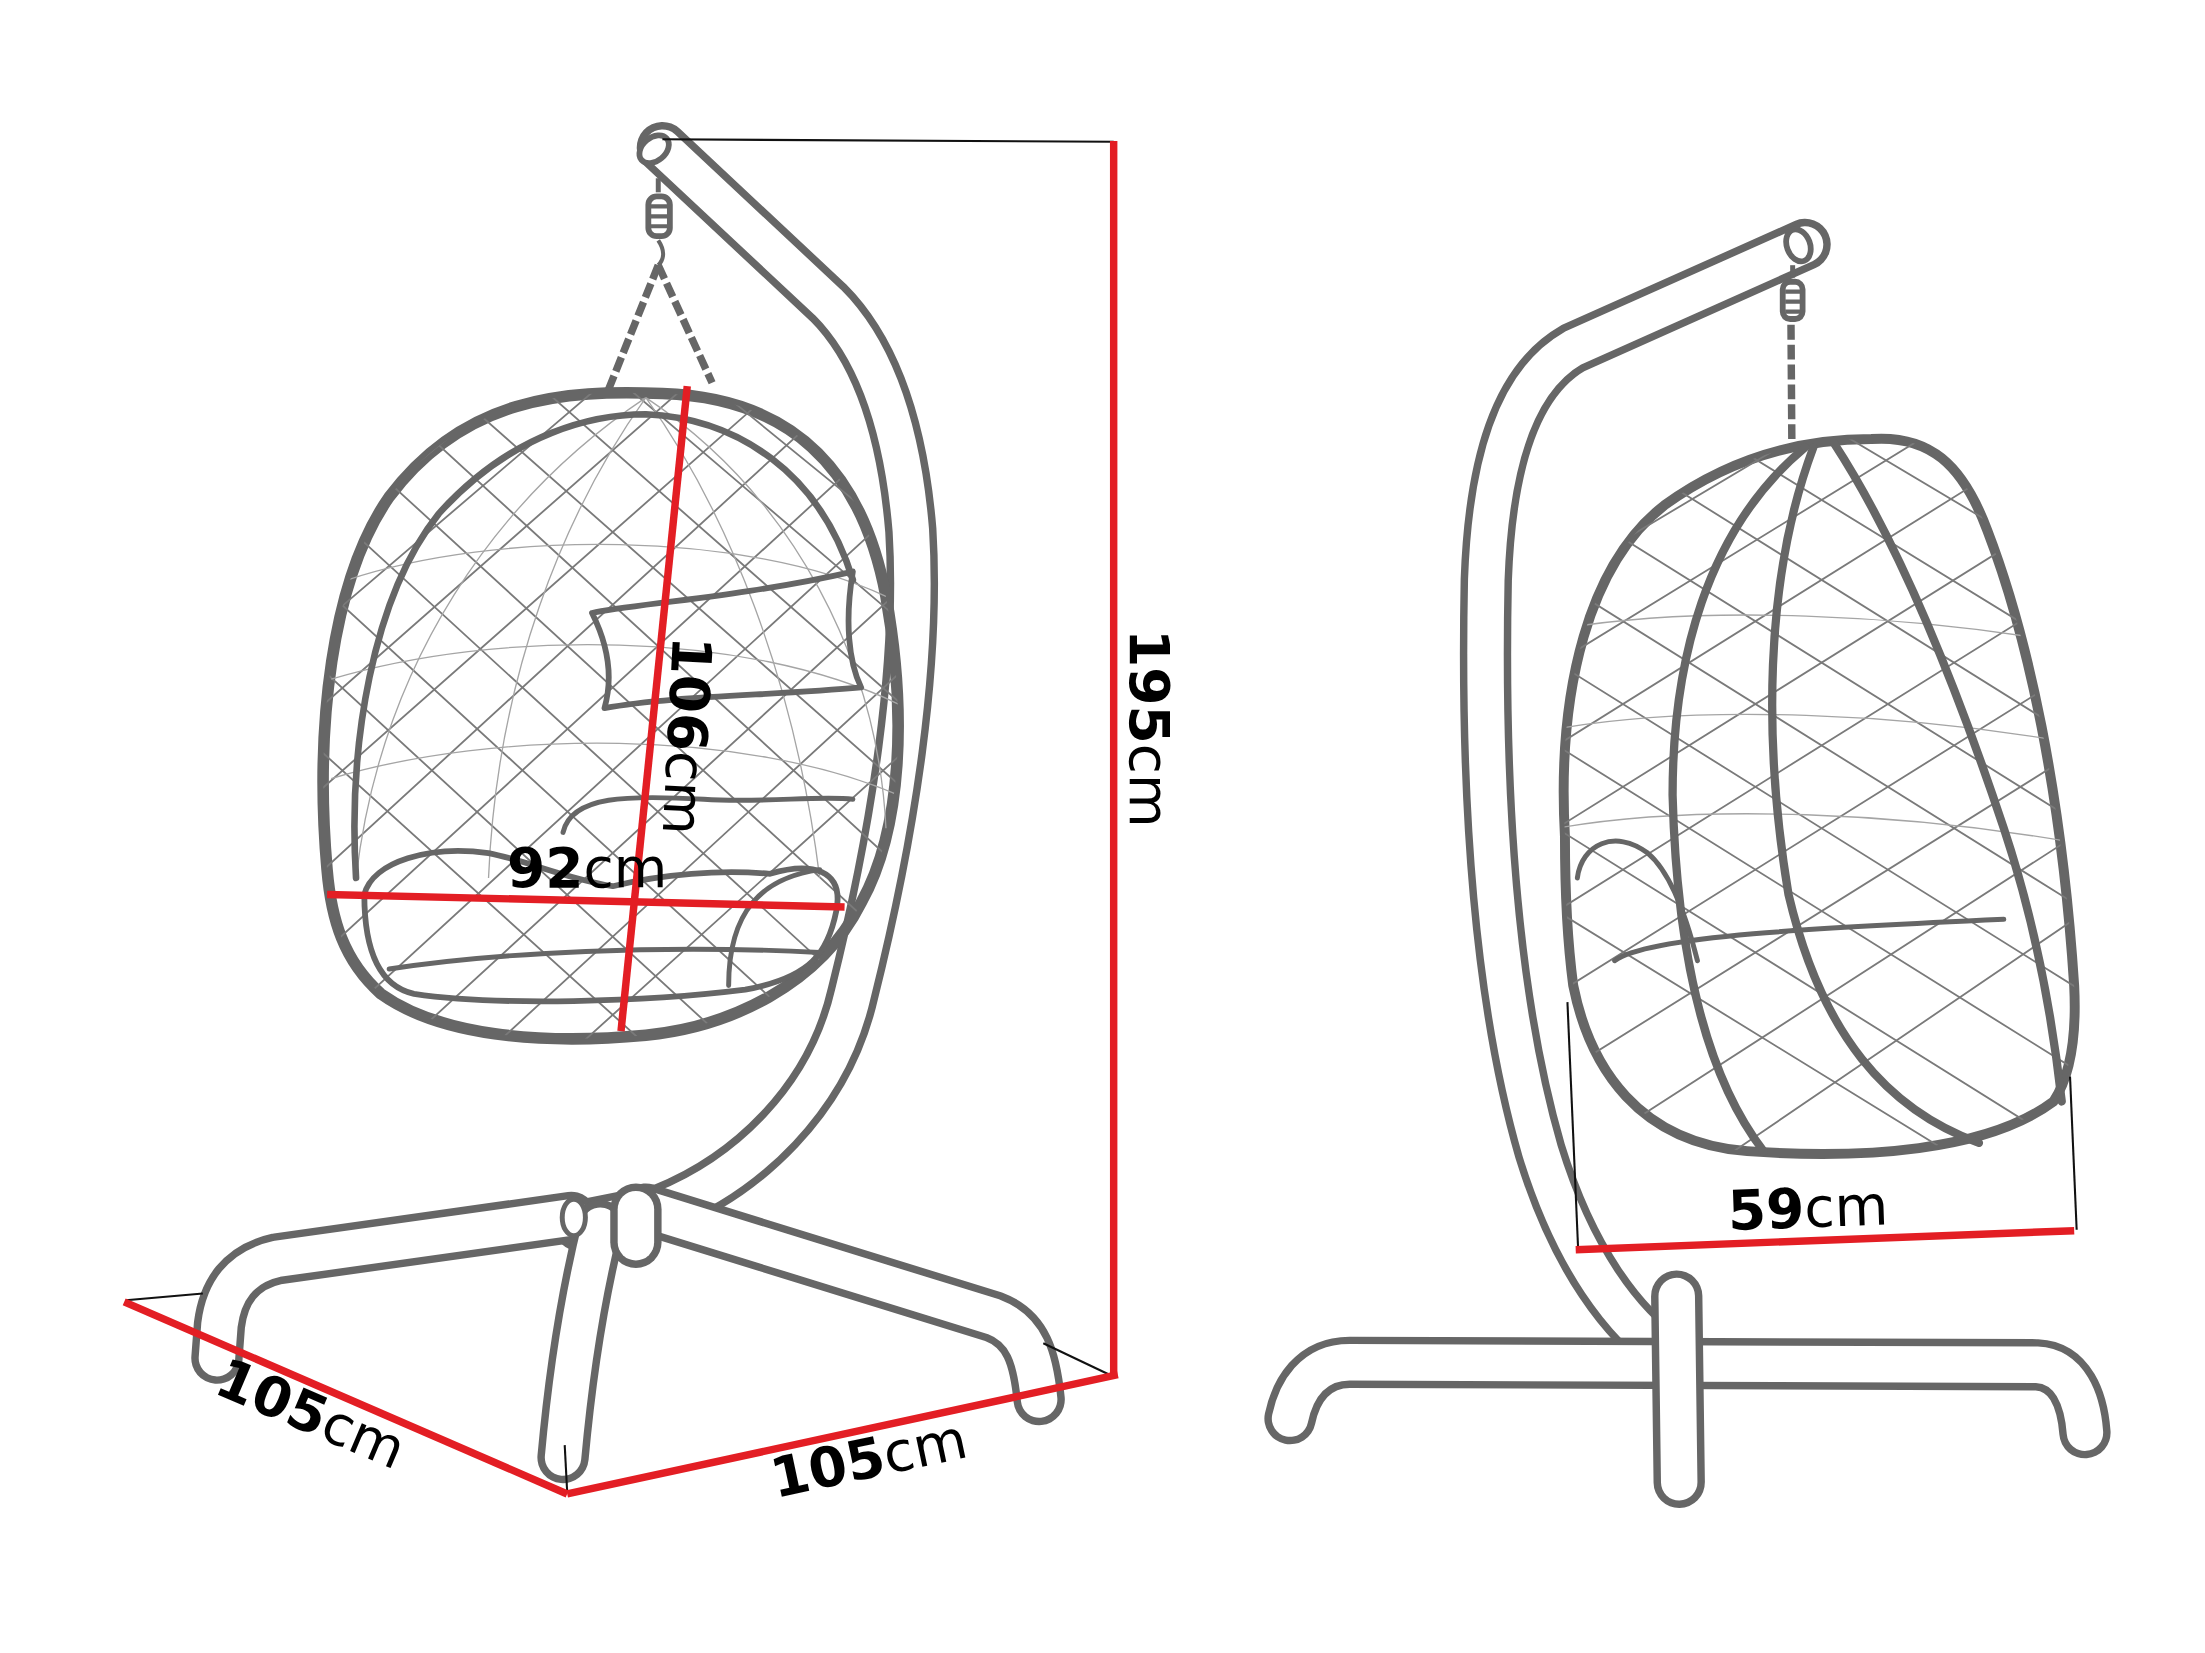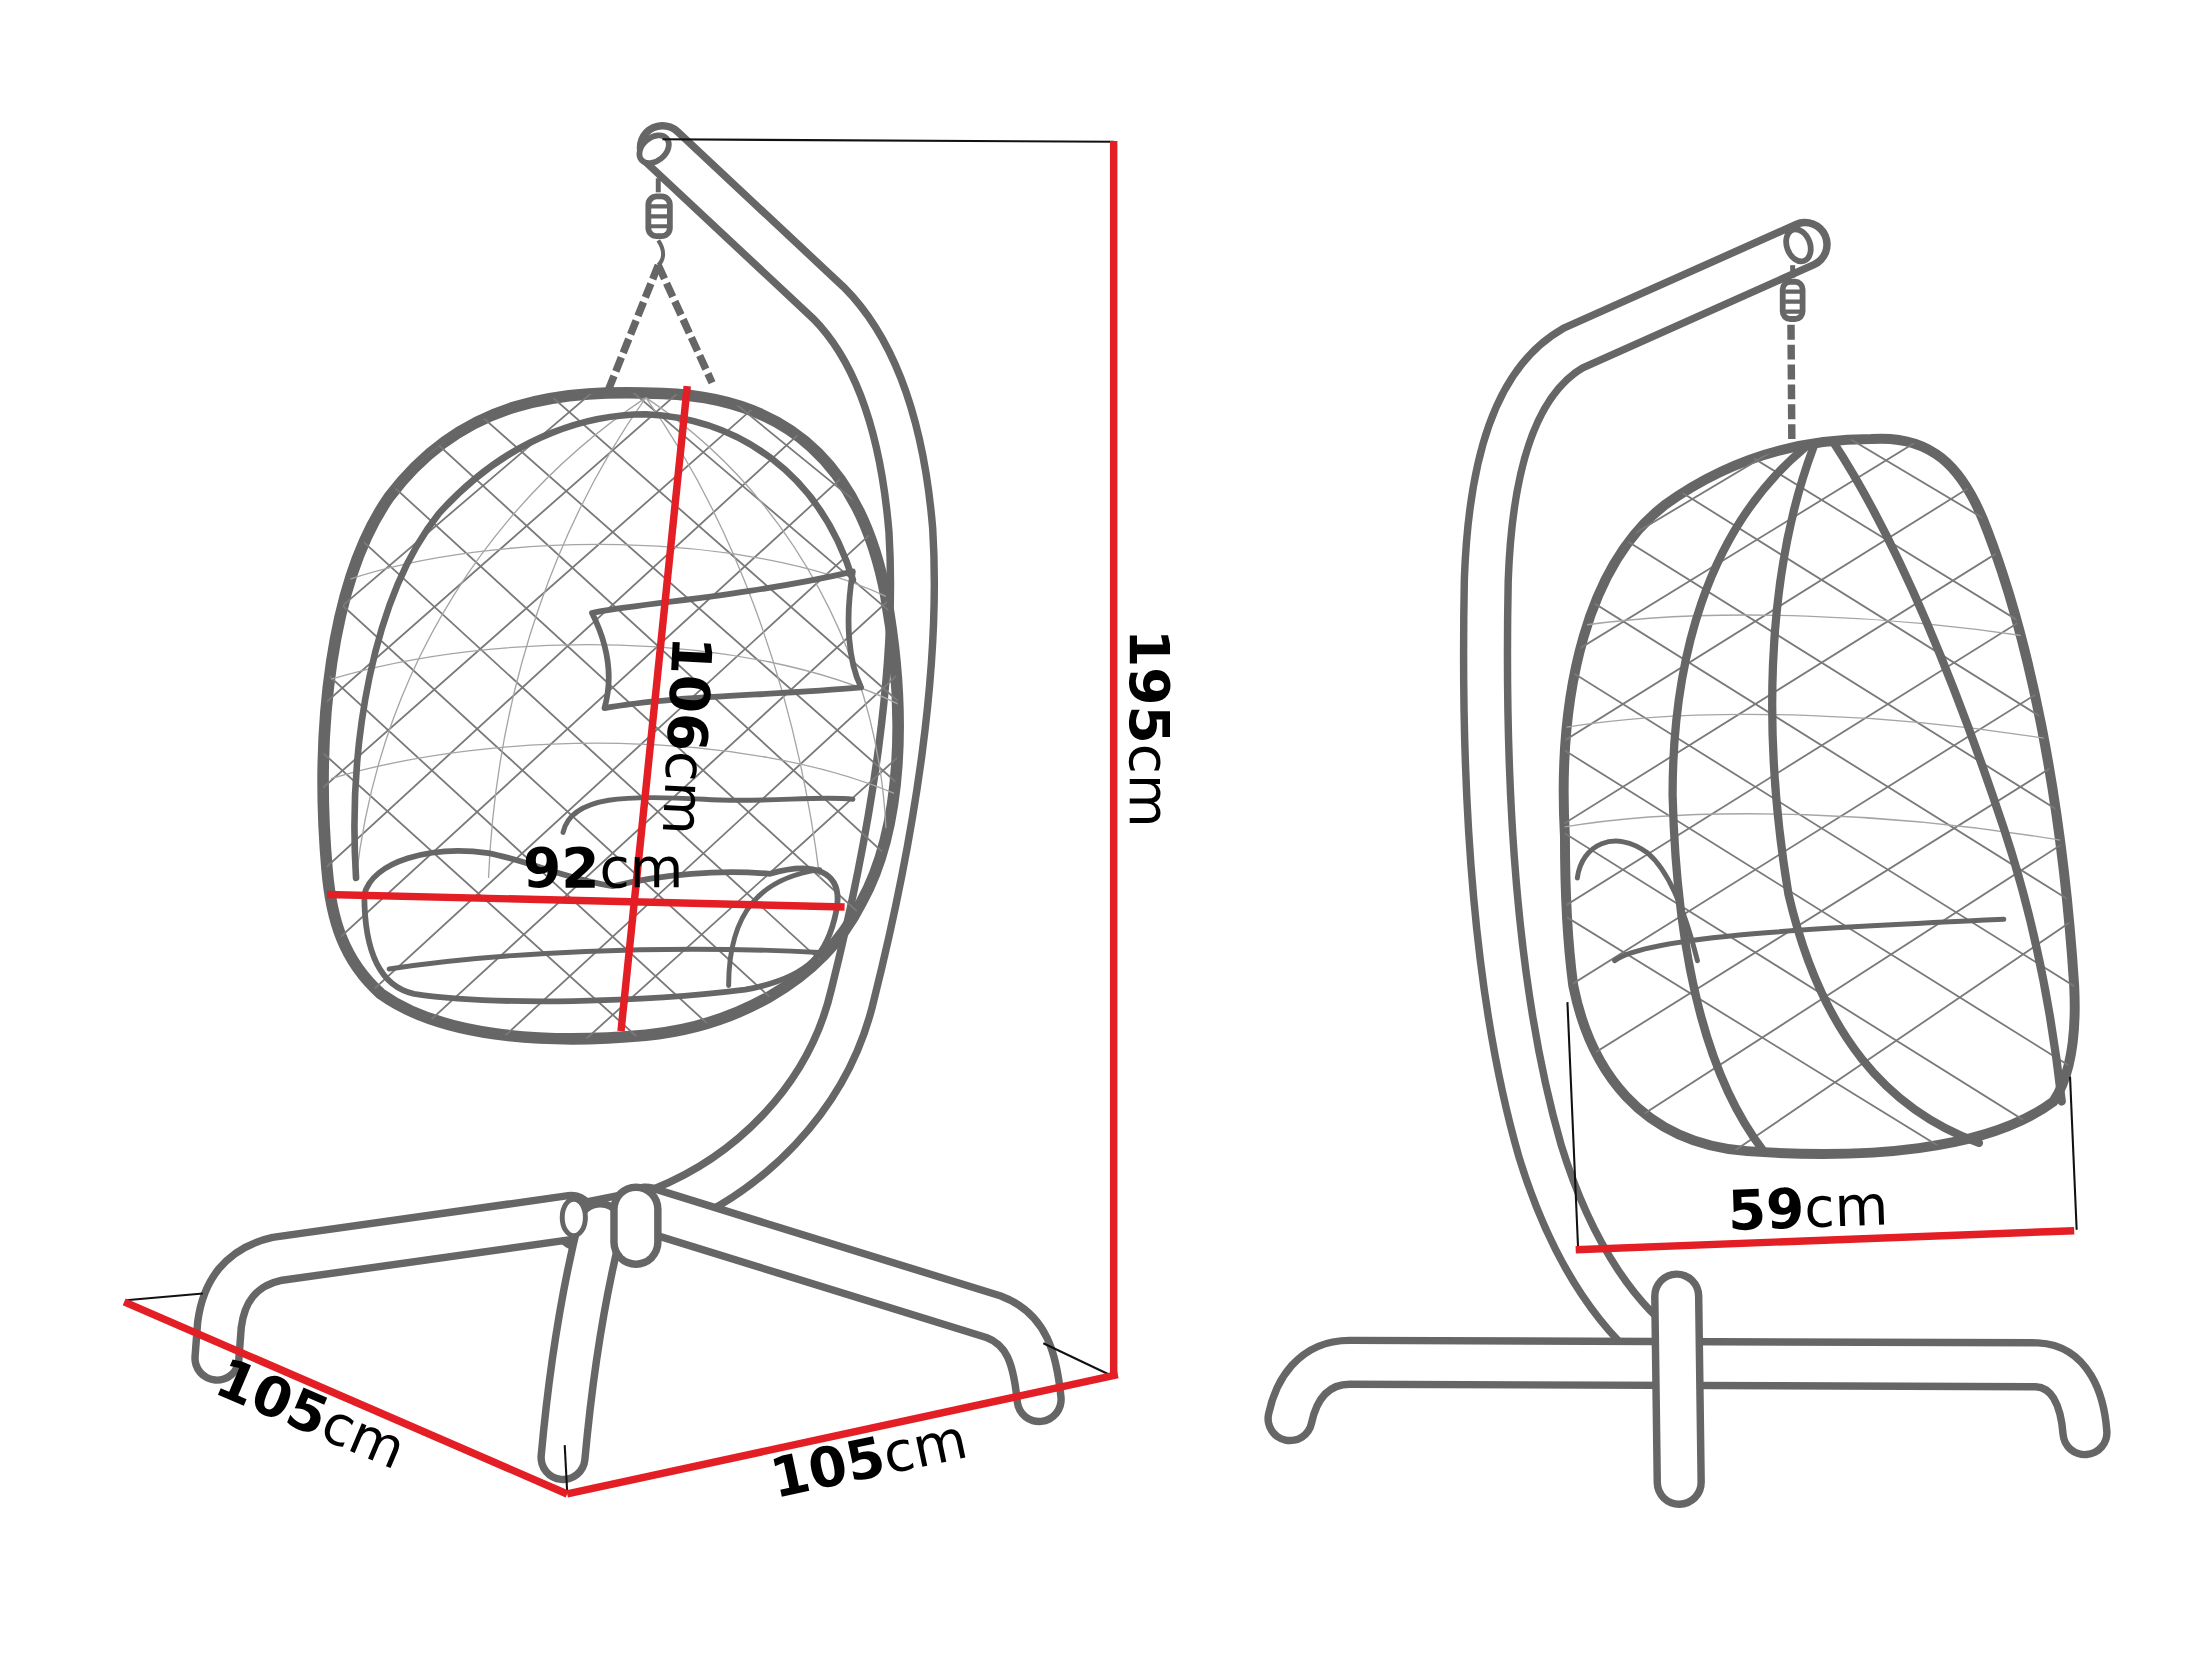--- a/index.html
+++ b/index.html
@@ -133,21 +133,21 @@
 </svg>
 
 <div class="lbl" style="left:1176px; top:629px; font-size:55px; transform: rotate(90deg);">
   <span class="num">195</span><span class="unit">cm</span>
 </div>
 
 <div class="lbl" style="left:719px; top:638px; font-size:55px; transform: rotate(93deg);">
   <span class="num">106</span><span class="unit">cm</span>
 </div>
 
-<div class="lbl" style="left:507px; top:841px; font-size:55px;margin-left:16px;">
+<div class="lbl" style="left:507px; top:841px; font-size:55px;">
   <span class="num">92</span><span class="unit">cm</span>
 </div>
 
 <div class="lbl" style="left:230px; top:1350px; font-size:55px; transform: rotate(23deg);">
   <span class="num">105</span><span class="unit">cm</span>
 </div>
 
 <div class="lbl" style="left:766px; top:1453px; font-size:55px; transform: rotate(-12deg);">
   <span class="num">105</span><span class="unit">cm</span>
 </div>

